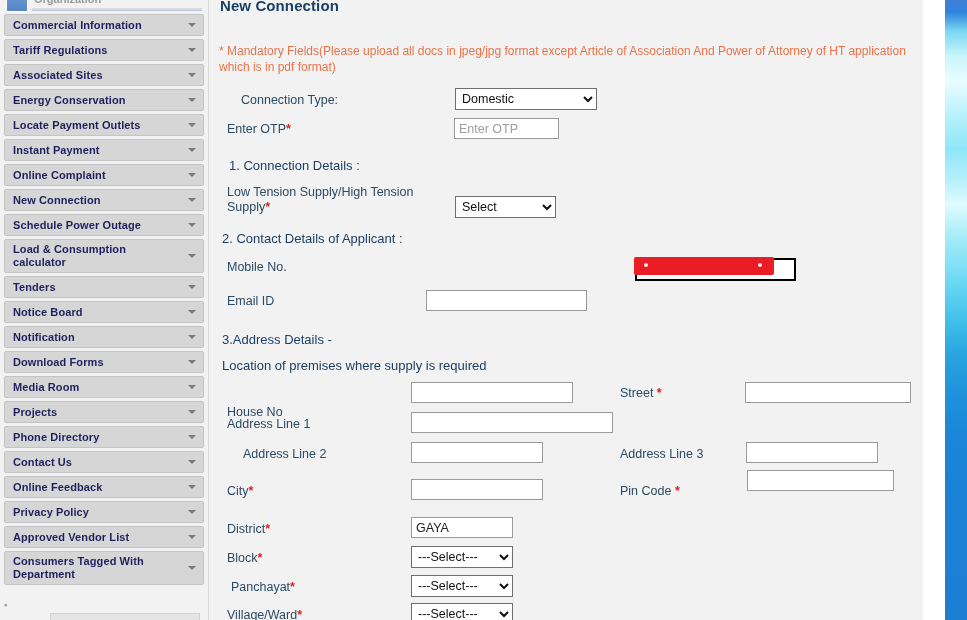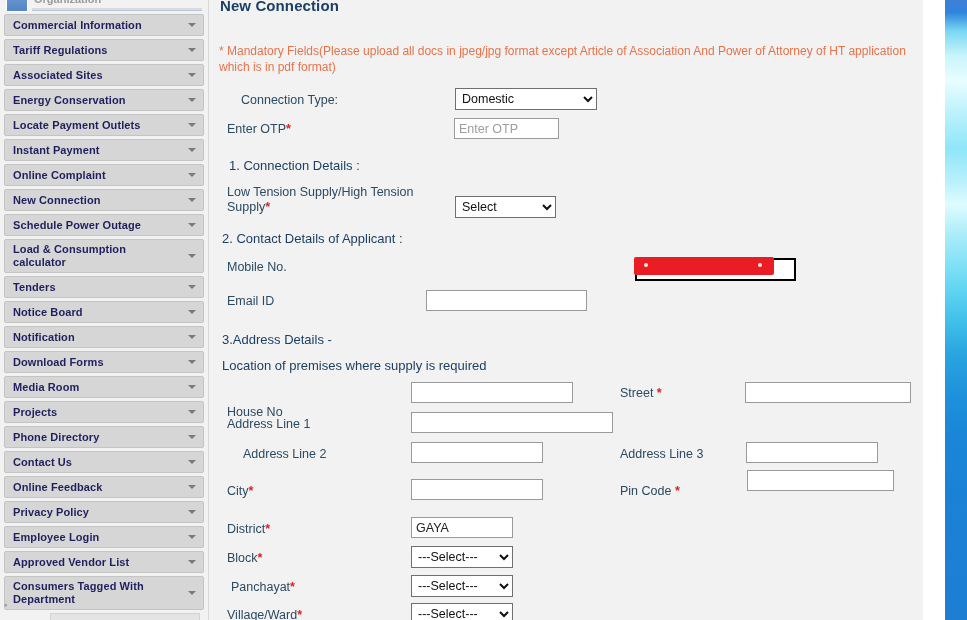--- a/index.html
+++ b/index.html
@@ -323,24 +323,20 @@
         </div>
         <div class="menu-item">
           <span class="mi-label">Online Feedback</span>
           <span class="mi-arrow"></span>
         </div>
         <div class="menu-item">
           <span class="mi-label">Privacy Policy</span>
           <span class="mi-arrow"></span>
         </div>
         <div class="menu-item">
-          <span class="mi-label">Employee Login</span>
-          <span class="mi-arrow"></span>
-        </div>
-        <div class="menu-item">
           <span class="mi-label">Approved Vendor List</span>
           <span class="mi-arrow"></span>
         </div>
         <div class="menu-item two-line">
           <span class="mi-label">Consumers Tagged With Department</span>
           <span class="mi-arrow"></span>
         </div>
       </div>
 
     <div id="sidebar-tail">▪</div>

